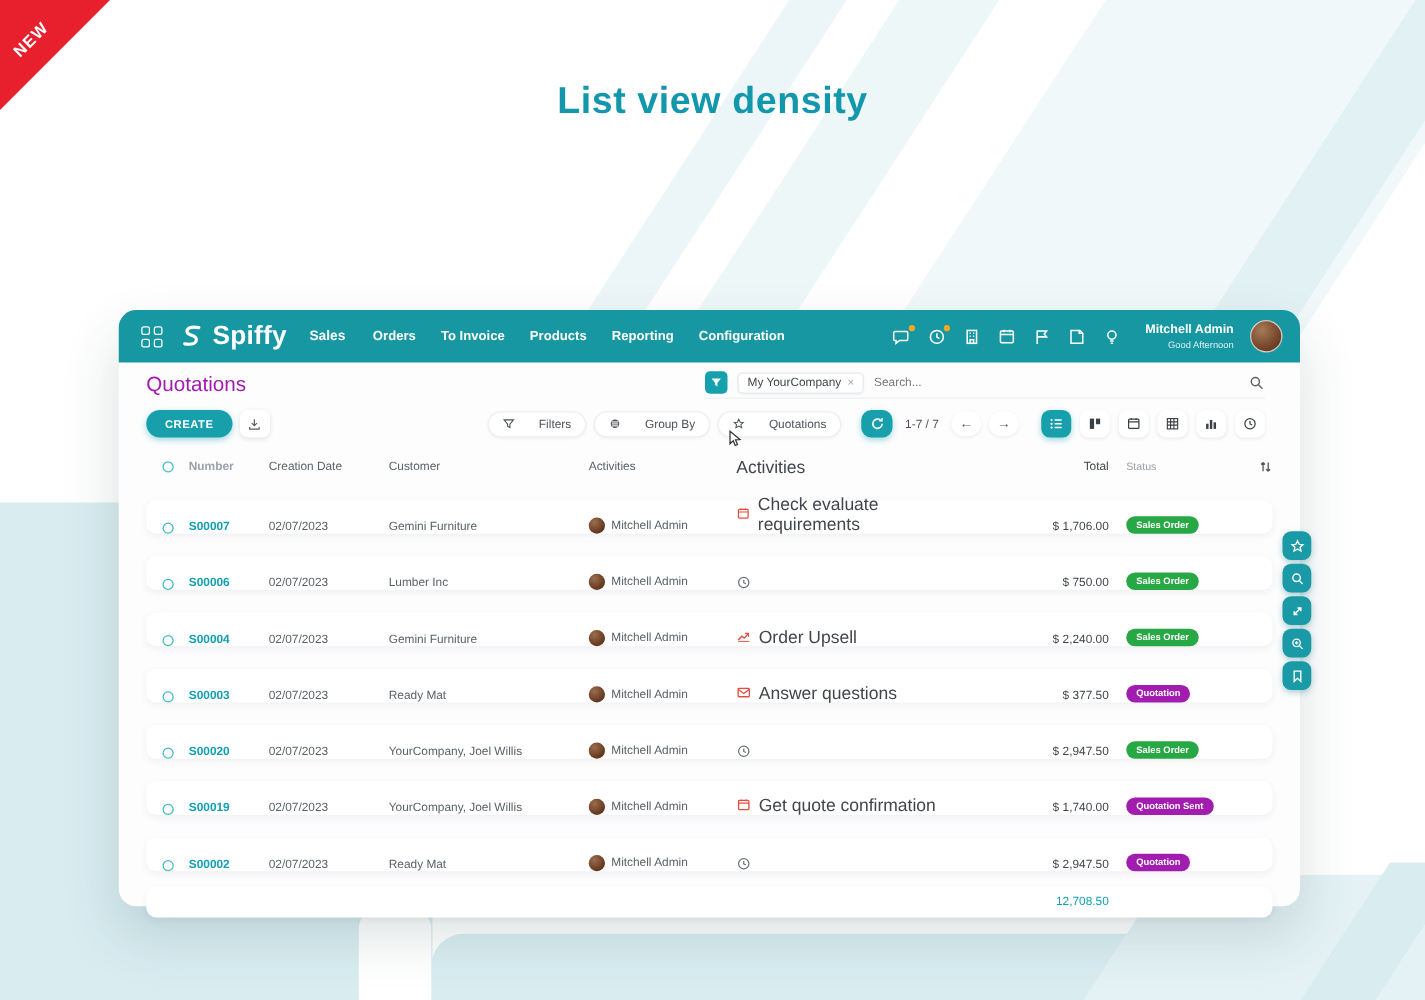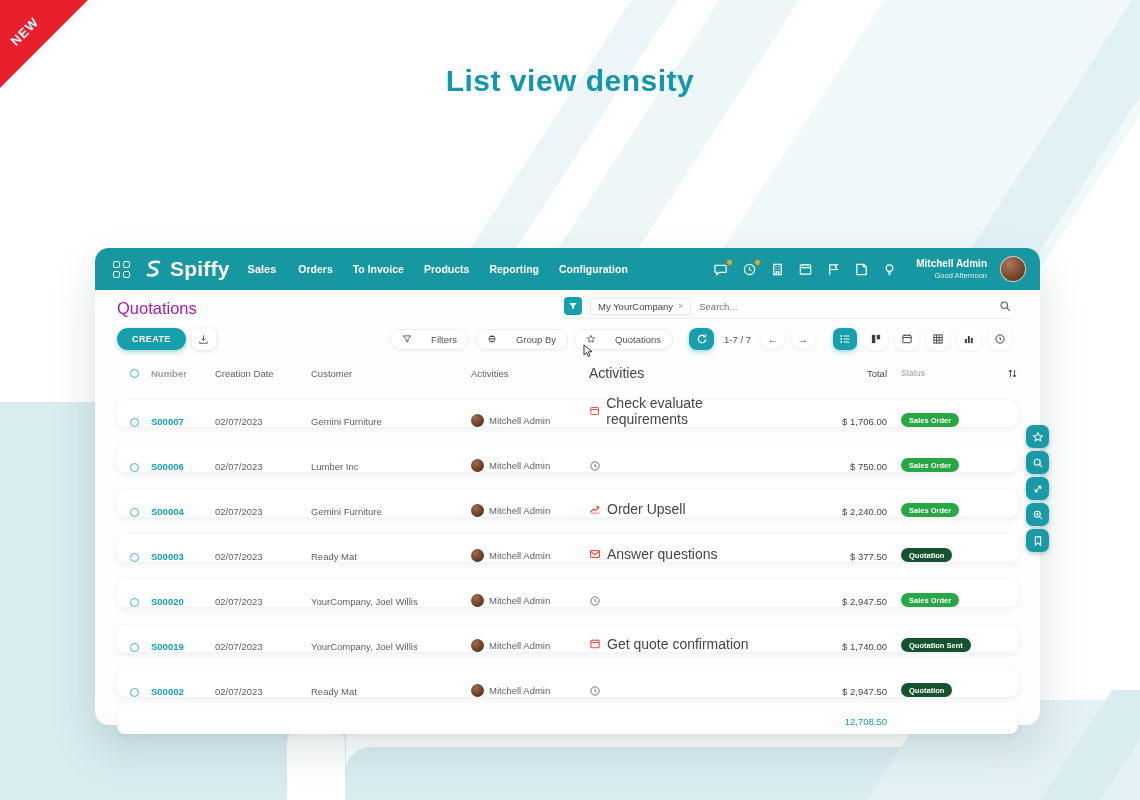--- a/index.html
+++ b/index.html
@@ -122,21 +122,21 @@
                background:radial-gradient(circle at 35% 30%, #9c6c4d 0%, #6b3e24 60%, #42250f 100%); }
   .c-act { flex:1; display:flex; align-items:center; gap:6px; font-size:14px; color:#41464c; }
   .c-act svg { width:12px; height:12px; }
   .c-total { width:110px; text-align:right; font-size:9.5px; color:#41464c; }
   .c-status { width:105px; padding-left:14px; }
   .c-cog { width:26px; display:flex; justify-content:flex-end; }
   .c-cog svg { width:11px; height:11px; cursor:pointer; }
   .badge { display:inline-block; color:#fff; font-size:7.5px; font-weight:700; padding:2.5px 8px;
            border-radius:9px; white-space:nowrap; }
   .badge.g { background:#28a745; }
-  .badge.t { background:#14532d; }
+  .badge.t { background:#a21caf; }
   .tfoot { display:flex; align-items:center; height:25px; background:#fff; border-radius:8px;
            margin-top:12px; box-shadow:0 2px 6px rgba(40,60,70,.06); }
   .tfoot .c-total { font-size:9.5px; color:#14a0b4; }
 
   
   .sidebtns { position:absolute; left:1026px; top:425px; z-index:4; display:flex;
               flex-direction:column; gap:3px; }
   .sbtn { width:23px; height:23px; background:#1a9aa6; border:0; border-radius:7px 7px 7px 7px;
           display:flex; align-items:center; justify-content:center; cursor:pointer;
           box-shadow:0 2px 5px rgba(20,120,130,.35); }

